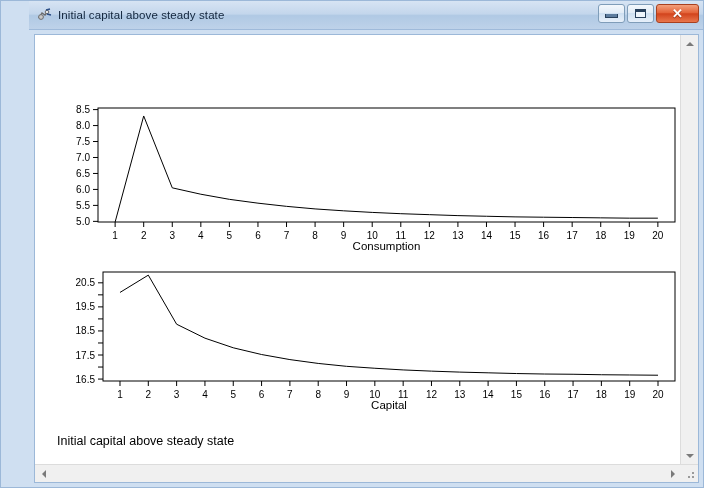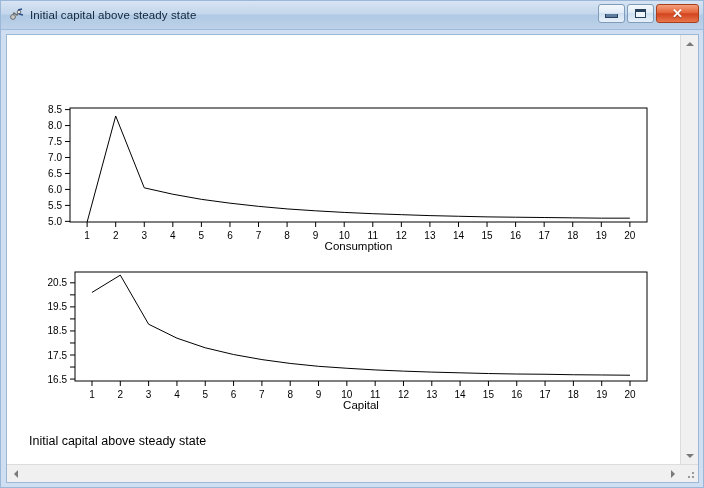--- a/index.html
+++ b/index.html
@@ -18,20 +18,21 @@
   .window {
     position: absolute;
     left: 0; top: 0;
     width: 704px;
     height: 488px;
     box-sizing: border-box;
     background: #cfdff1;
     border: 1px solid #9cb8d8;
     display: flex;
     flex-direction: column;
+    padding-left: 28px;
   }
 
   .titlebar {
     position: relative;
     height: 29px;
     flex: 0 0 29px;
     background: linear-gradient(to bottom, #d7e4f3 0%, #c3d6ec 46%, #b0c9e4 52%, #bed2e9 100%);
     border-bottom: 1px solid #9fbada;
     display: flex;
     align-items: center;

